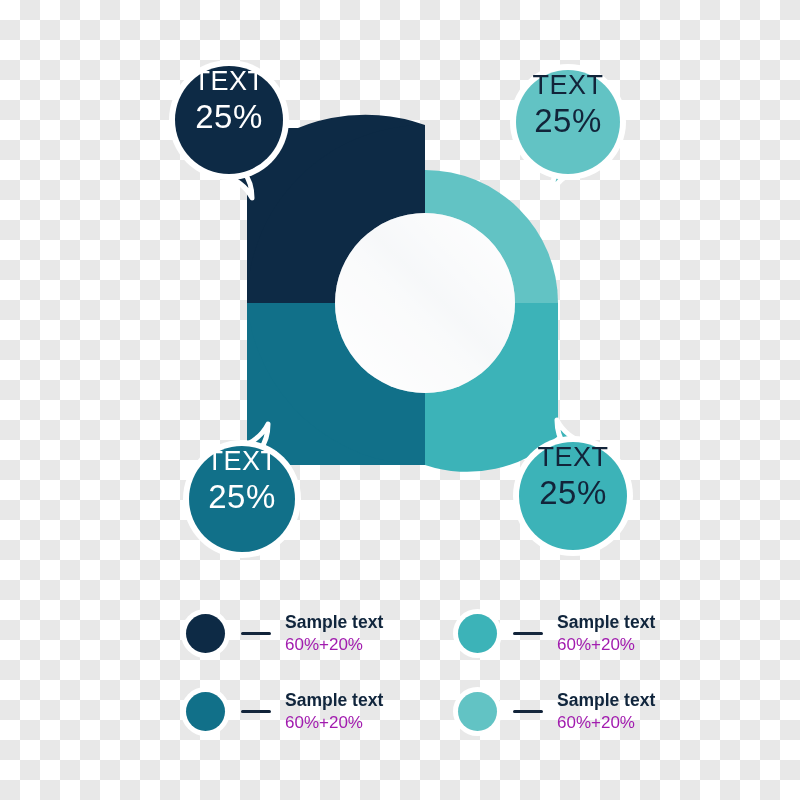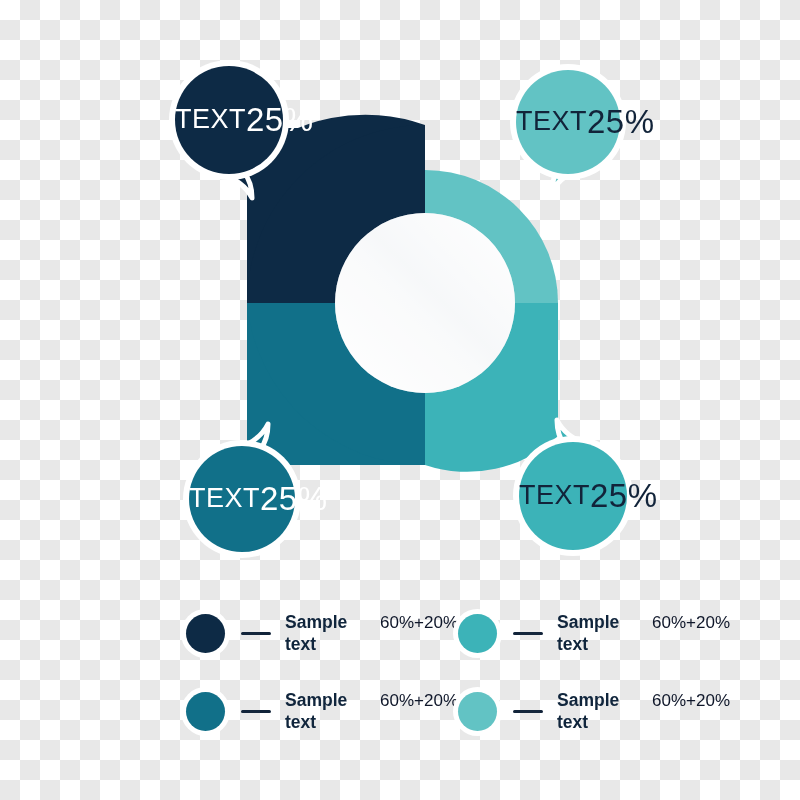--- a/index.html
+++ b/index.html
@@ -16,21 +16,21 @@
   }
   .stage{position:absolute;inset:0;}
 
   
   .donut{position:absolute;left:0;top:0;width:800px;height:800px;}
 
   
   .bubble{
     position:absolute;
     border-radius:50%;
-    display:flex;flex-direction:row;
+    display:flex;flex-direction:column;
     align-items:center;justify-content:flex-start;
     box-shadow:0 0 0 6px #ffffff;
     line-height:1.18;
     text-align:center;
   }
   .bubble .b-title{font-size:27px;letter-spacing:.5px;}
   .bubble .b-val{font-size:33px;letter-spacing:.5px;}
   .tail{position:absolute;width:46px;height:46px;}
 
   
@@ -38,23 +38,23 @@
   .legend-grid{display:grid;grid-template-columns:272px 272px;row-gap:34px;}
   .legend-item{display:flex;align-items:center;}
   .l-dot{
     width:39px;height:39px;border-radius:50%;
     box-shadow:0 0 0 5px #ffffff;flex:0 0 auto;
   }
   .l-dash{
     width:30px;height:3px;background:#12243a;
     margin:0 14px 0 16px;flex:0 0 auto;border-radius:2px;
   }
-  .l-txt{display:flex;justify-content:center;}
+  .l-txt{display:flex;flex-direction:column;justify-content:center;}
   .l-name{font-size:17.5px;font-weight:bold;color:#10253c;line-height:1.25;}
-  .l-sub{font-size:17px;color:#0f172a;line-height:1.3;}
+  .l-sub{font-size:17px;color:#a21caf;line-height:1.3;}
 </style>
 </head>
 <body>
 
 <div class="stage">
 
   <svg class="donut" viewBox="0 0 800 800">
     <defs>
       <linearGradient id="sheen" x1="0" y1="1" x2="1" y2="0">
         <stop offset="0%" stop-color="#ffffff"></stop>

